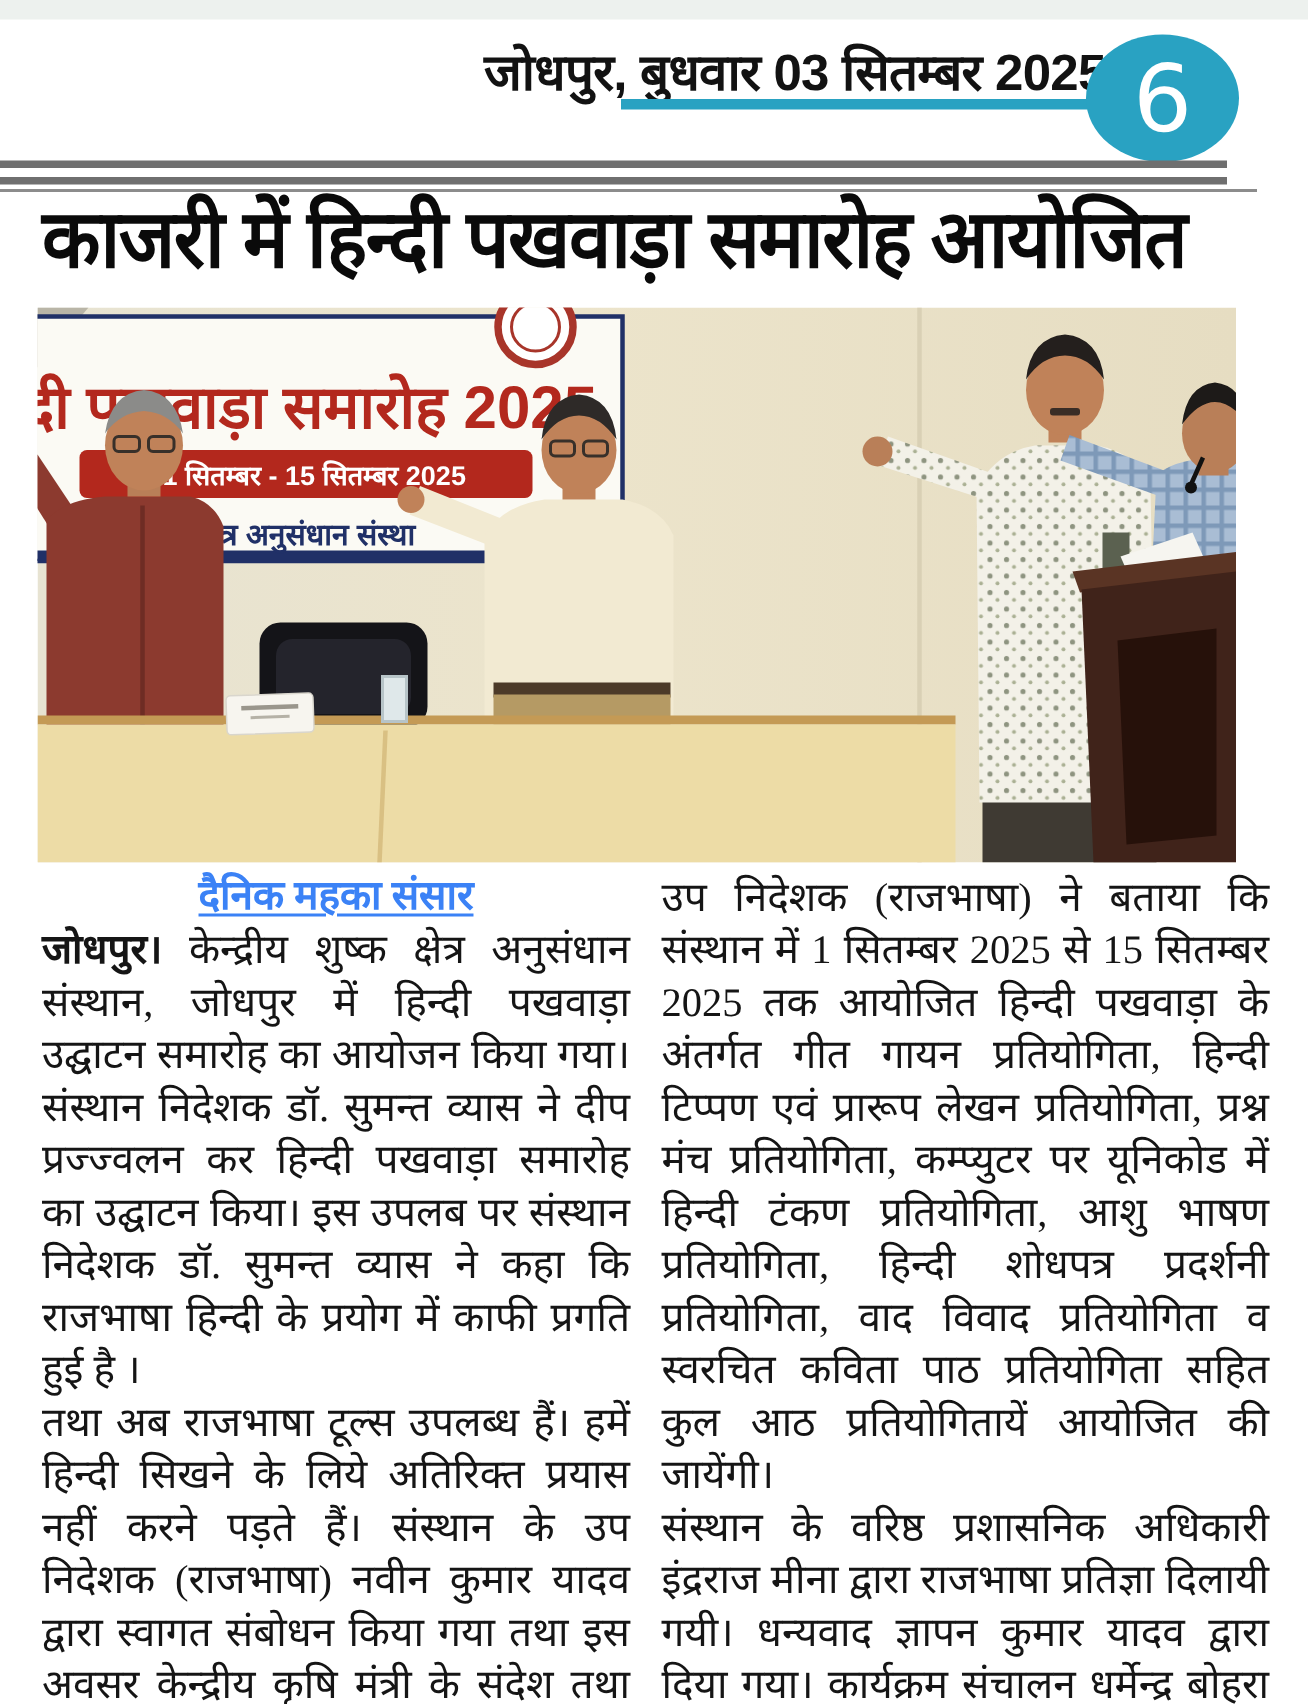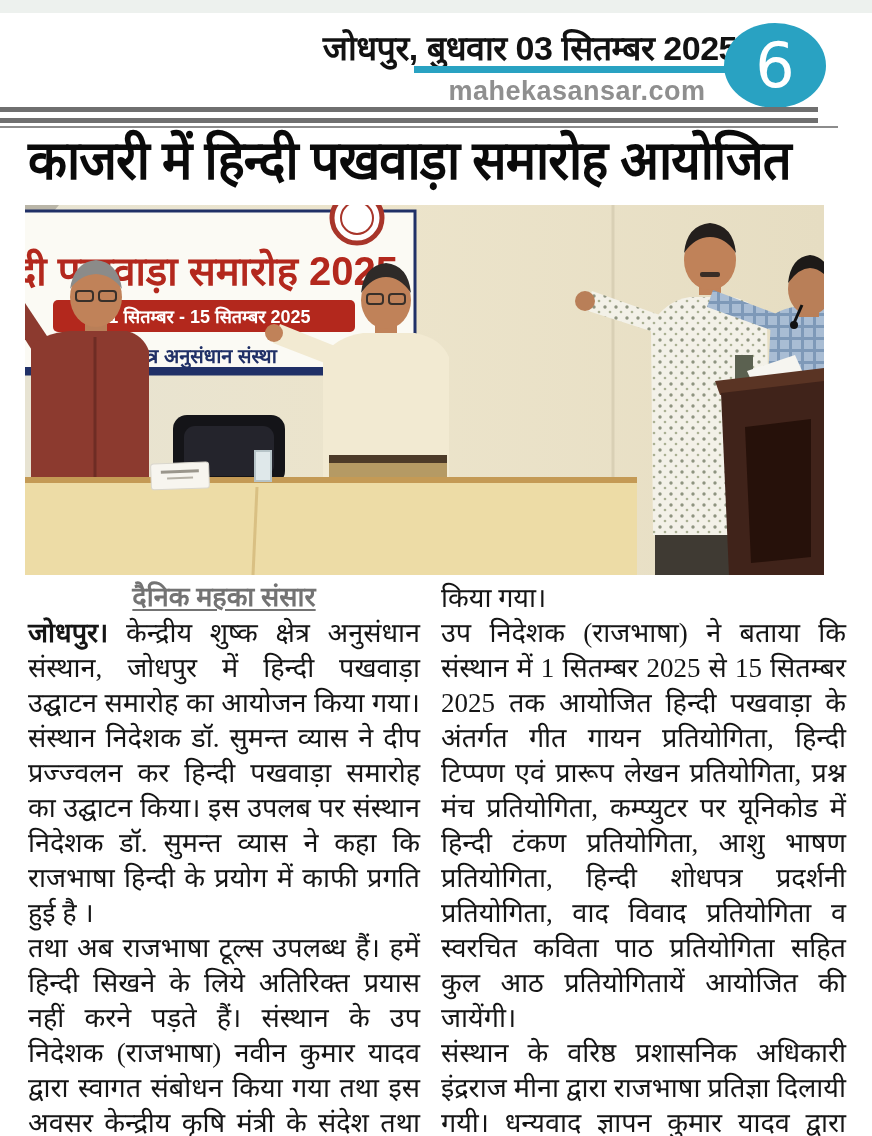--- a/index.html
+++ b/index.html
@@ -50,35 +50,34 @@
   .article {
     position:absolute; top:581px; left:28px; width:818px;
     display:flex; gap:21px; color:#151515;
     font-size:27px; line-height:35px; text-align:justify;
   }
   .col-left  { width:392px; }
   .col-right { flex:1; }
   .byline {
     text-align:center; font-weight:700; font-size:27px; line-height:33px;
     text-decoration:underline; text-underline-offset:3px; margin-bottom:2px;
-    color:#737373;
+    color:#3b82f6;
   }
   .article p { margin:0; }
   .dateline { font-weight:700; }
 </style>
 </head>
 <body>
 
 <div class="page">
 
   <div class="topstrip"></div>
 
   <div class="date-line">जोधपुर, बुधवार 03 सितम्बर 2025</div>
   <div class="teal-rule"></div>
-  <div class="site-name">mahekasansar.com</div>
   <div class="page-circle">
     <span>6</span>
   </div>
   <div class="rule-a"></div>
   <div class="rule-b"></div>
   <div class="rule-c"></div>
 
   <div class="headline">काजरी में हिन्दी पखवाड़ा समारोह आयोजित</div>
 
   <div class="photo">
@@ -188,19 +187,18 @@
     </svg>
   </div>
 
   <div class="article">
     <div class="col-left">
       <div class="byline">दैनिक महका संसार</div>
       <p><span class="dateline">जोधपुर।</span> <span>केन्द्रीय शुष्क क्षेत्र अनुसंधान संस्थान, जोधपुर में हिन्दी पखवाड़ा उद्घाटन समारोह का आयोजन किया गया। संस्थान निदेशक डॉ. सुमन्त व्यास  ने दीप प्रज्ज्वलन कर हिन्दी पखवाड़ा समारोह का उद्घाटन  किया। इस उपलब पर संस्थान निदेशक डॉ. सुमन्त व्यास ने कहा कि राजभाषा हिन्दी के प्रयोग में काफी प्रगति हुई है ।</span></p>
       <p>तथा अब राजभाषा टूल्स उपलब्ध हैं।  हमें हिन्दी सिखने के लिये अतिरिक्त प्रयास नहीं करने पड़ते हैं। संस्थान के उप निदेशक (राजभाषा) नवीन कुमार यादव द्वारा स्वागत संबोधन किया गया तथा इस अवसर केन्द्रीय कृषि मंत्री  के संदेश तथा सचिव, डेयर एवं महानिदेशक, भारतीय कृषि अनुसंधान परिषद की अपील का पाठन</p>
     </div>
     <div class="col-right">
-      <p>किया  गया।</p>
       <p>उप निदेशक (राजभाषा) ने बताया कि संस्थान में  1 सितम्बर 2025 से 15 सितम्बर 2025 तक आयोजित हिन्दी पखवाड़ा के अंतर्गत गीत गायन प्रतियोगिता, हिन्दी टिप्पण एवं प्रारूप लेखन प्रतियोगिता, प्रश्न मंच प्रतियोगिता, कम्प्युटर पर यूनिकोड में हिन्दी टंकण प्रतियोगिता, आशु भाषण प्रतियोगिता, हिन्दी शोधपत्र प्रदर्शनी प्रतियोगिता, वाद विवाद प्रतियोगिता व स्वरचित कविता पाठ प्रतियोगिता सहित कुल आठ प्रतियोगितायें आयोजित की जायेंगी।</p>
       <p>संस्थान के वरिष्ठ प्रशासनिक अधिकारी इंद्रराज मीना द्वारा राजभाषा प्रतिज्ञा दिलायी गयी। धन्यवाद ज्ञापन  कुमार यादव द्वारा दिया गया। कार्यक्रम संचालन धर्मेन्द्र बोहरा द्वारा किया गया।</p>
     </div>
   </div>
 
 </div>
 
 </body></html>

